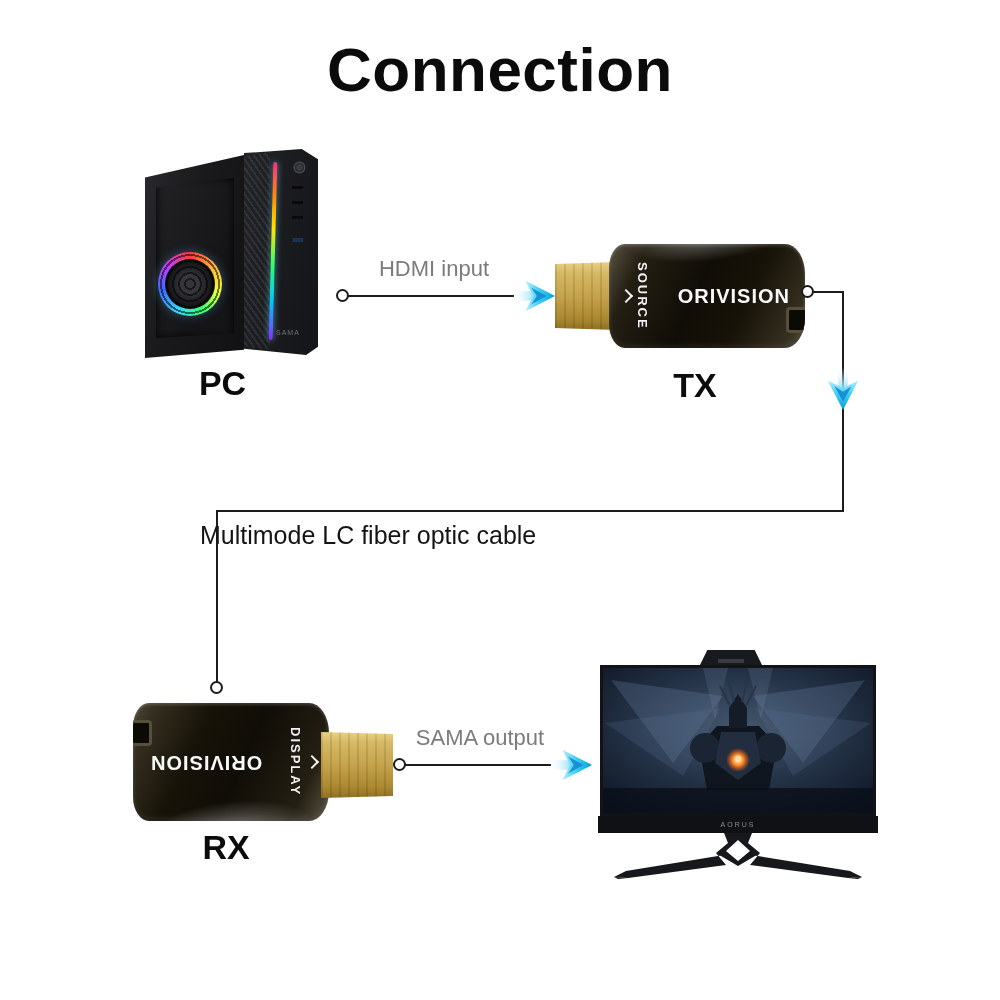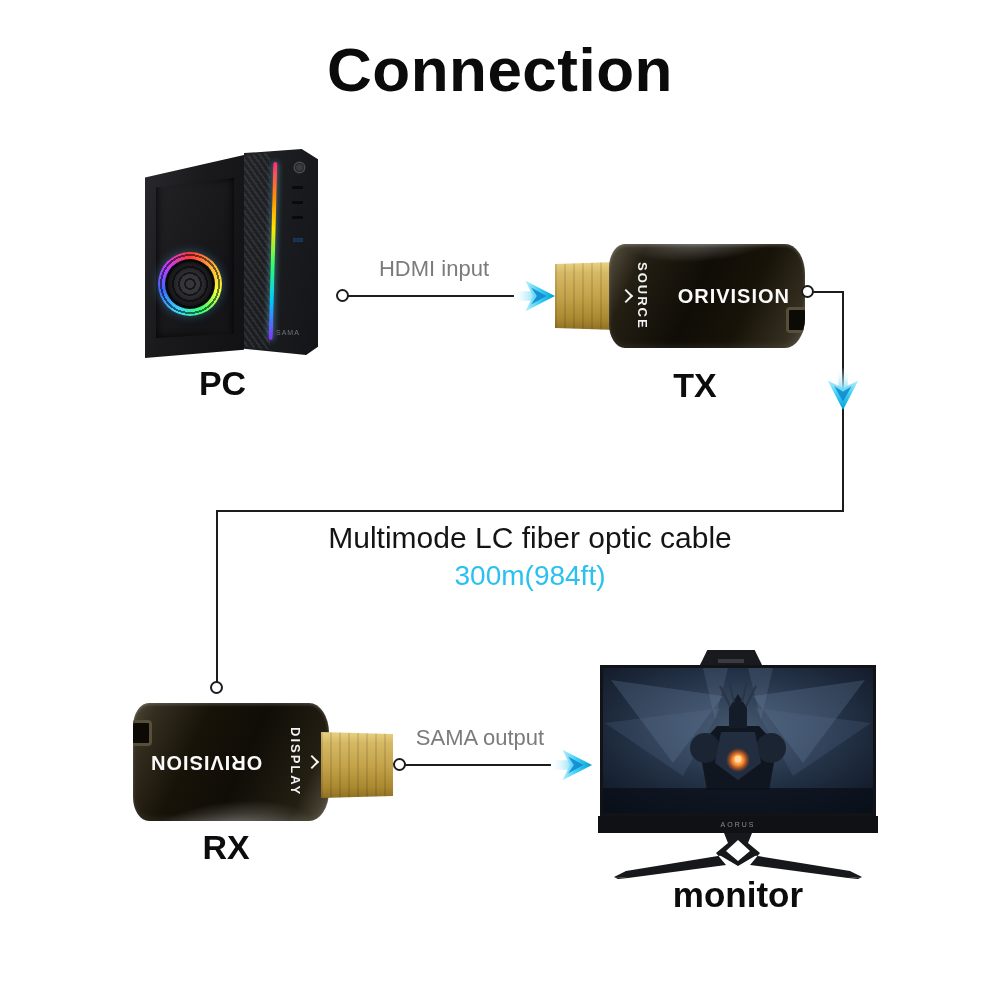--- a/index.html
+++ b/index.html
@@ -10,21 +10,21 @@
   
   .title{left:0;top:34px;width:100%;text-align:center;font-size:62px;font-weight:800;
          color:#0b0b0b;letter-spacing:0.5px;}
 
   
   .hline{background:#1c1c1c;height:2px;}
   .vline{background:#1c1c1c;width:2px;}
   .node{width:9px;height:9px;border:2.5px solid #1c1c1c;border-radius:50%;background:#fff;}
   .conn-label{color:#7b7b7b;font-size:22px;text-align:center;}
   .dev-label{font-weight:700;font-size:34px;color:#0c0c0c;text-align:center;}
-  .cable-title{left:200px;width:660px;top:521px;text-align:center;font-size:30px;color:#141414;}
+  .cable-title{left:200px;width:660px;top:521px;text-align:left;font-size:25px;color:#141414;}
   .cable-len{left:200px;width:660px;top:560px;text-align:center;font-size:28px;color:#2bc1ef;}
   .arrow{width:44px;height:36px;}
   .arrow svg{width:100%;height:100%;display:block;}
   .arrow-down{transform:rotate(90deg);}
 
   
   .pc-side{left:145px;top:155px;width:99px;height:205px;
      clip-path:polygon(0 11%,100% 0,100% 95%,0 99%);
      background:linear-gradient(105deg,#2a2a2e 0%,#1a1a1d 40%,#111114 100%);}
   .pc-side-inset{left:156px;top:178px;width:78px;height:160px;
@@ -190,21 +190,20 @@
         <rect x="0" y="13" width="24" height="10" fill="url(#trailGrad)"></rect>
       <polygon points="14,2 45,18 14,34 22,18" fill="url(#arrowGrad)"></polygon>
       <polygon points="20,9 36,18 20,27 26,18" fill="#1186cd" opacity="0.85"></polygon>
       </svg>
   </div>
   <div class="abs hline" style="left:216px;top:510px;width:628px;"></div>
   <div class="abs vline" style="left:216px;top:510px;height:173px;"></div>
   <div class="abs node" style="left:210px;top:681px;"></div>
 
   <div class="abs cable-title">Multimode LC fiber optic cable</div>
-  <div class="abs cable-len">300m(984ft)</div>
 
   <div class="abs dongle rx">
     <div class="dbody">
       <div class="gloss gloss-bottom"></div>
       <div class="brand brand-flipped">ORIVISION</div>
       <div class="side-label">
         <span class="vtext">DISPLAY</span>
         <span class="chev"></span>
       </div>
       <div class="notch"></div>
@@ -252,15 +251,14 @@
     <div class="abs mon-stand">
       <svg viewBox="0 0 260 48">
         <path fill-rule="evenodd" fill="#17181c" d="M116,0 L144,0 L140,10 L152,20 L130,33 L108,20 L120,10 Z M130,7 L142,18 L130,28 L118,18 Z"></path>
         <polygon points="116,22 18,38 6,44 20,45 118,32 108,20" fill="#17181c"></polygon>
         <polygon points="144,22 242,38 254,44 240,45 142,32 152,20" fill="#17181c"></polygon>
         <polygon points="6,44 20,45 10,46" fill="#0c0d10"></polygon>
         <polygon points="254,44 240,45 250,46" fill="#0c0d10"></polygon>
       </svg>
     </div>
   </div>
-  <div class="abs dev-label lbl-mon">monitor</div>
 
 </div>
 
 </body></html>

